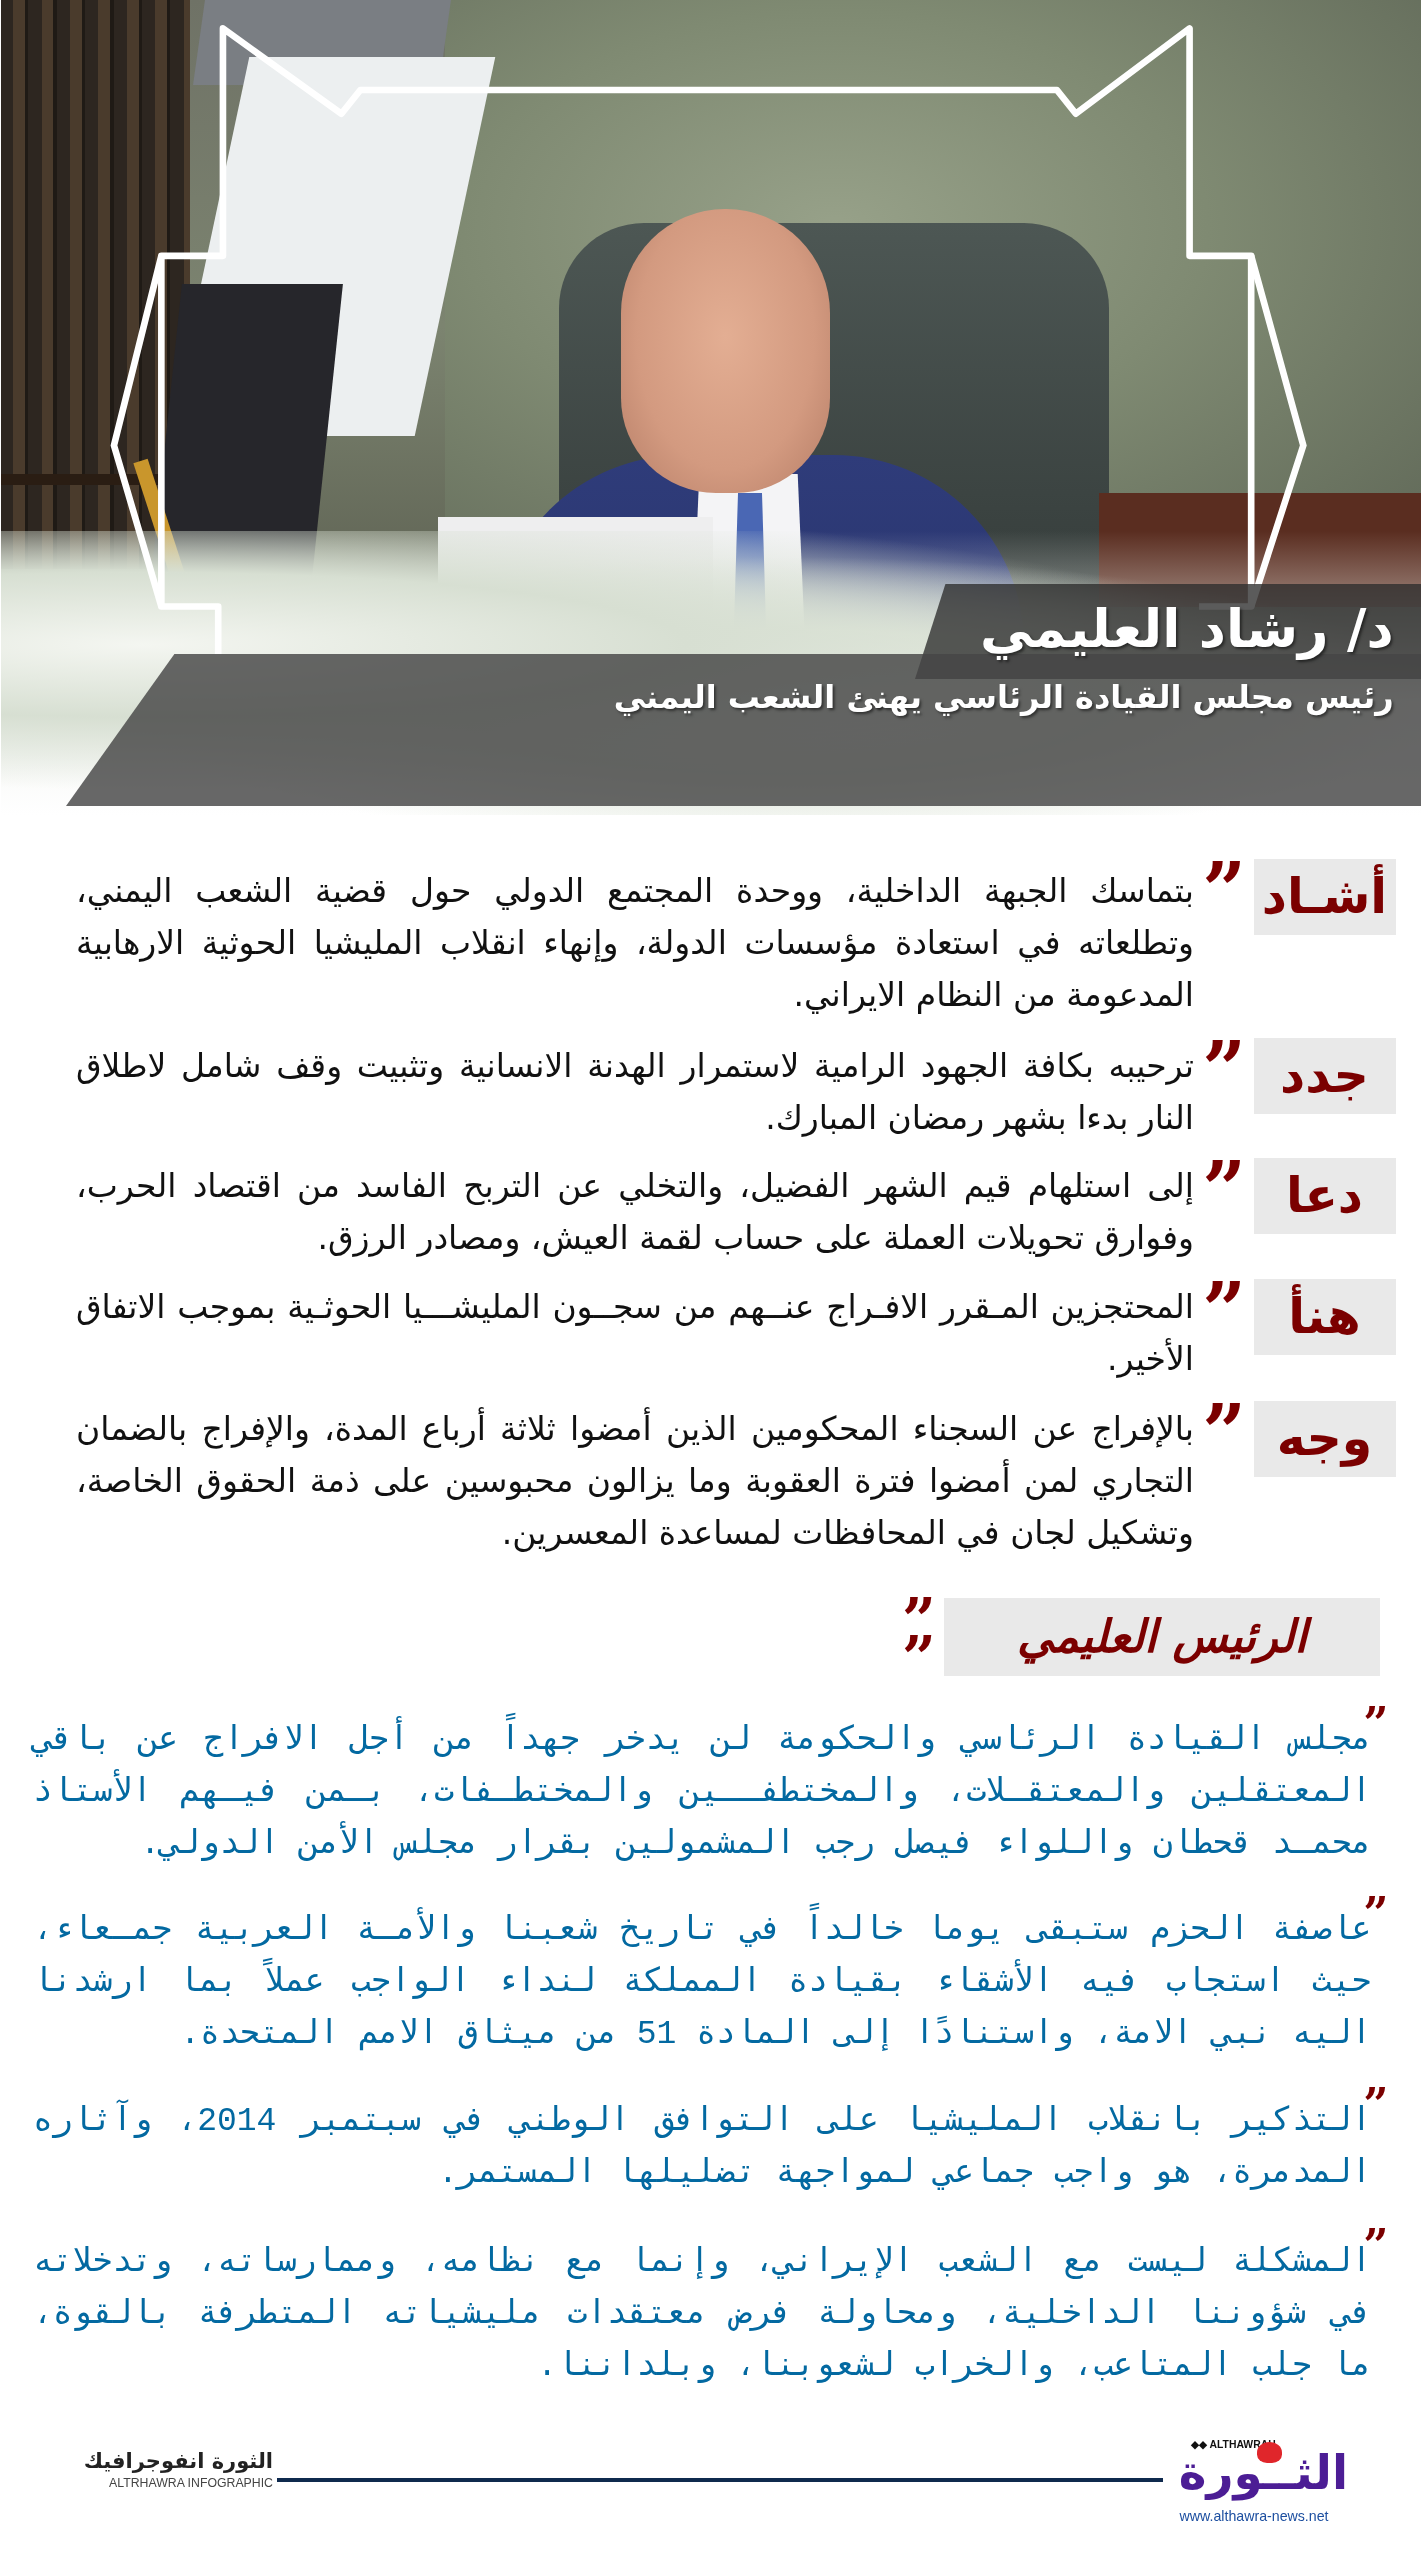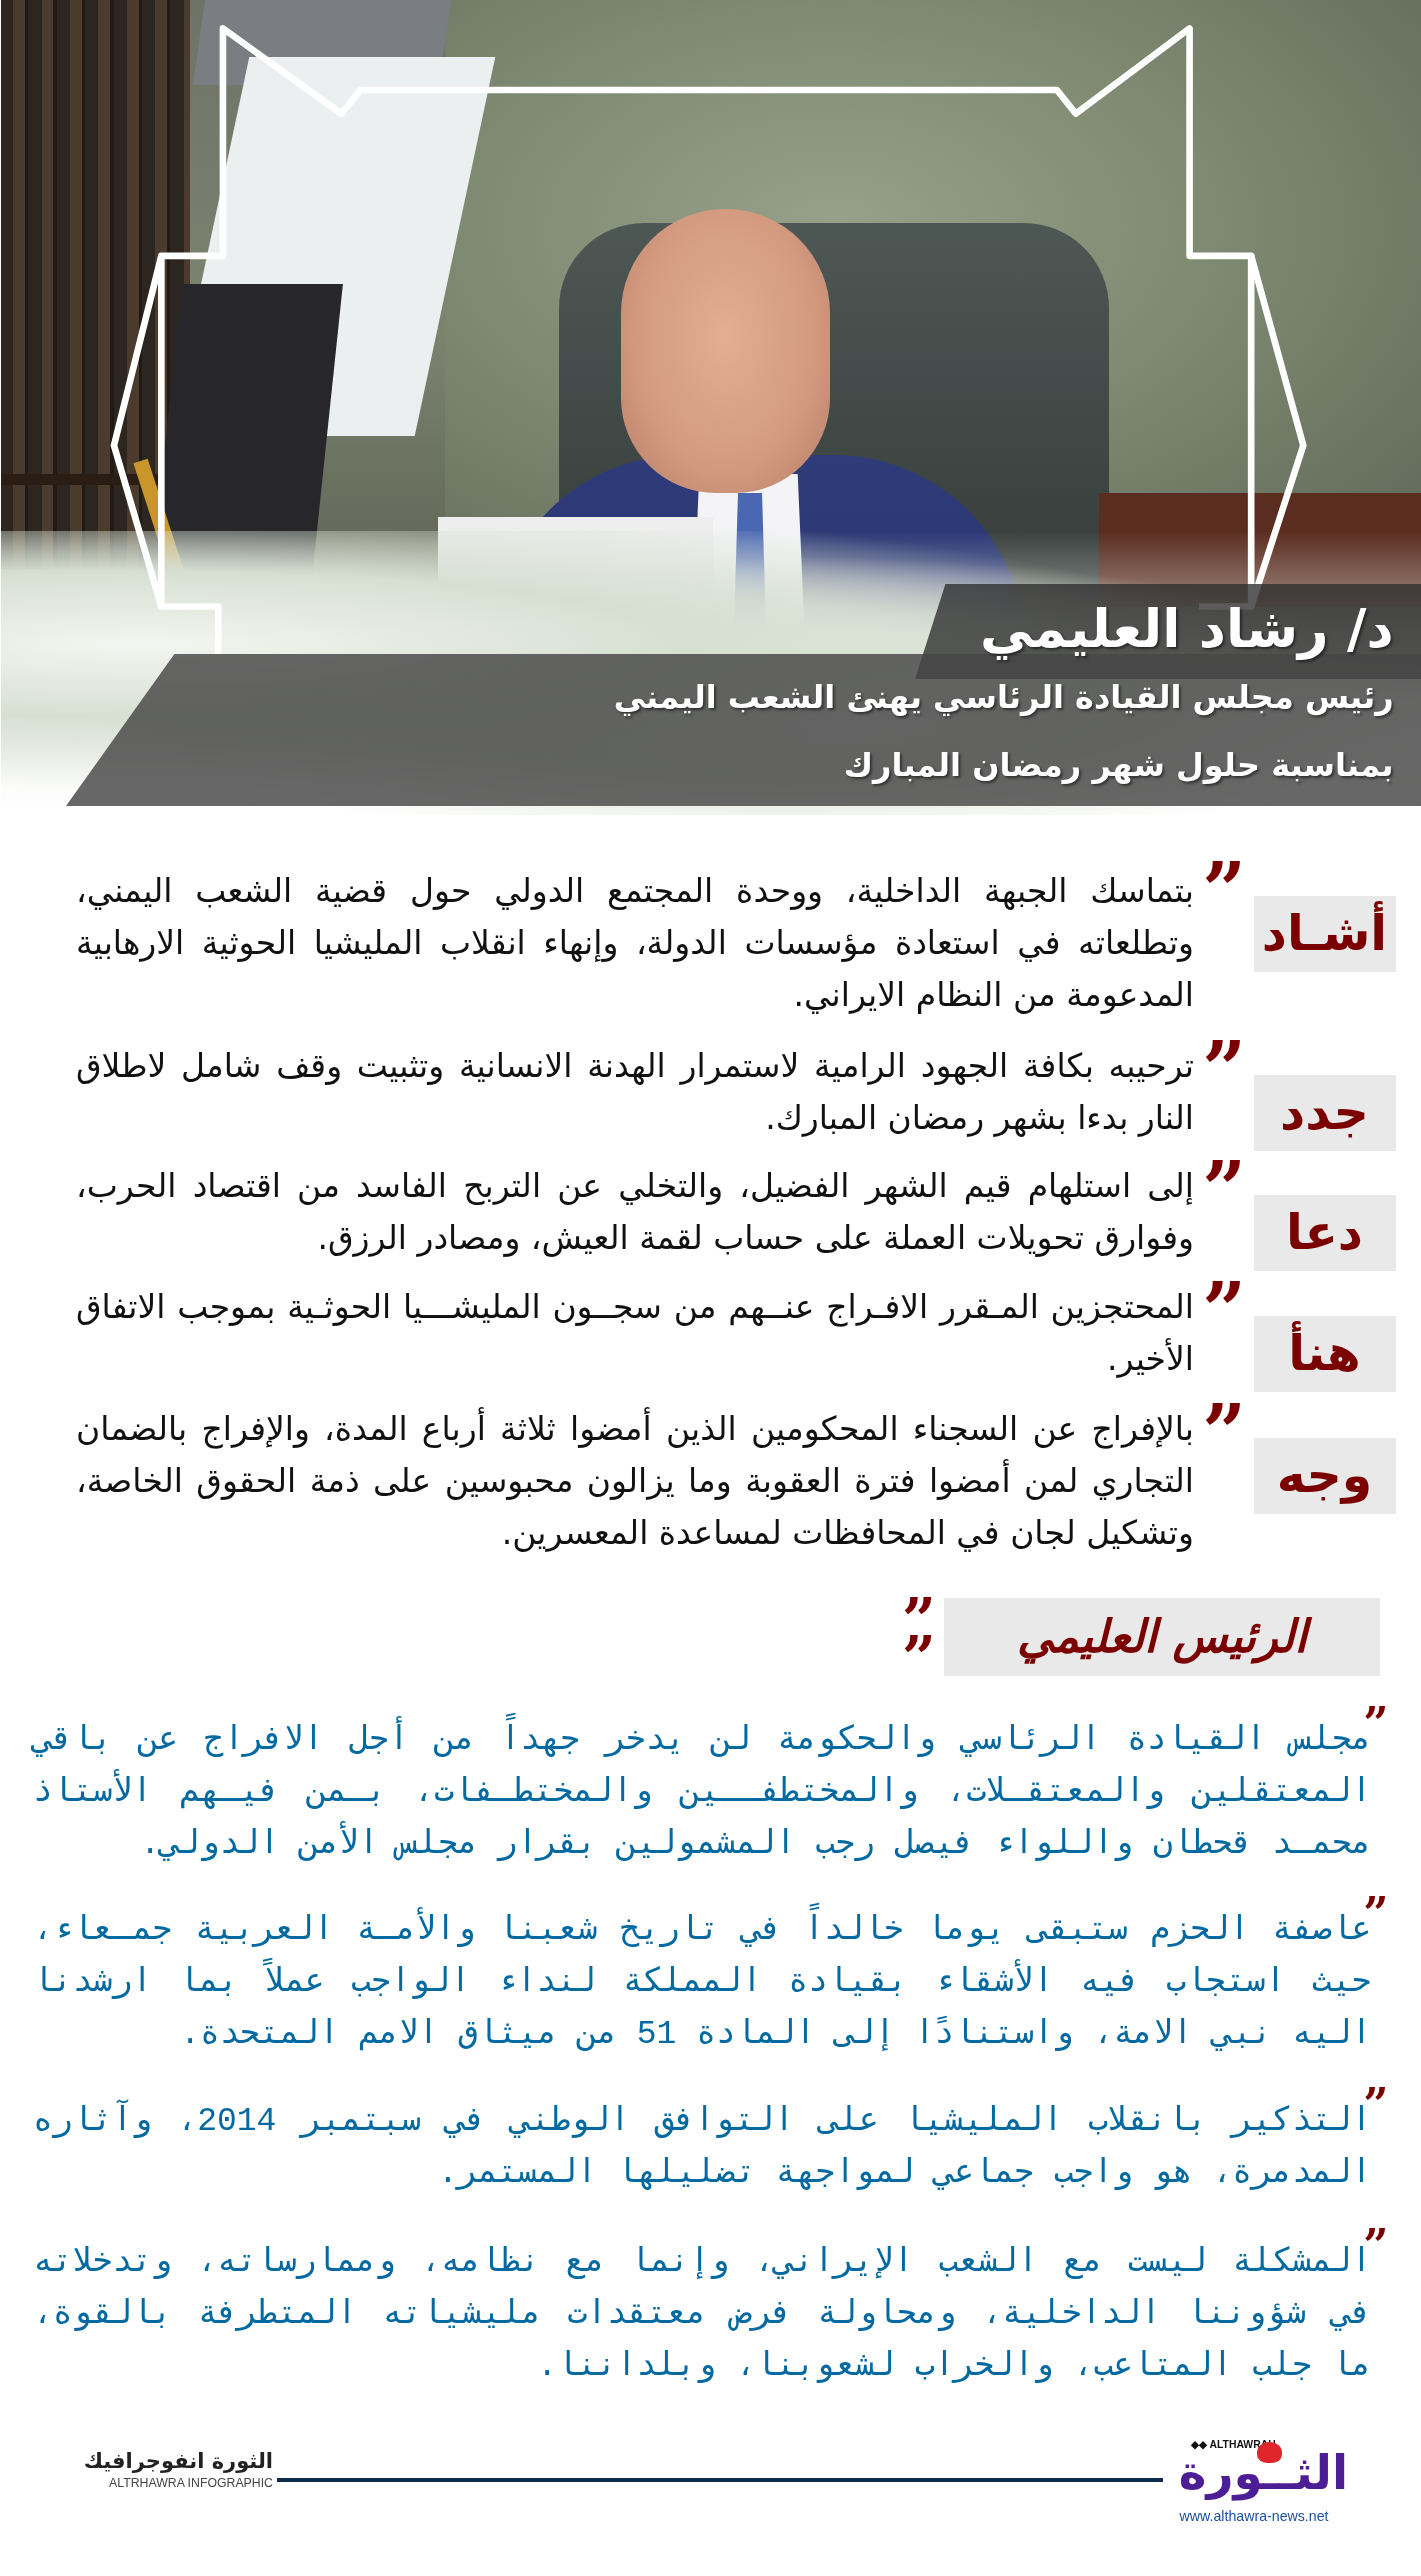--- a/index.html
+++ b/index.html
@@ -43,21 +43,21 @@
   .title-band { position: absolute; left: 66px; top: 654px; width: 1355px; height: 152px; background: rgba(70,70,70,0.82);
     clip-path: polygon(8% 0, 100% 0, 100% 100%, 0 100%); }
   .name-text { position: absolute; right: 28.4px; top: 586px; color: #ffffff; font-family: "DejaVu Sans", sans-serif;
     font-weight: bold; font-size: 53px; line-height: 85px; text-shadow: 1.9px 1.9px 2.8px rgba(0,0,0,0.5); }
   .title-text { position: absolute; right: 28.4px; top: 663px; width: 1232px; color: #ffffff; font-family: "DejaVu Sans", sans-serif;
     font-weight: bold; font-size: 32px; line-height: 68px; text-align: right; text-shadow: 1.9px 1.9px 2.8px rgba(0,0,0,0.5); }
 
   
   .kw { position: absolute; right: 0; width: 1422px; }
   .kw-label { position: absolute; right: 26.5px; width: 142px; height: 76px; background: #e9e9e9; color: #7b0000;
-    font-family: "DejaVu Sans", sans-serif; font-weight: bold; font-size: 49px; line-height: 76px; text-align: center; margin-top: 37px; }
+    font-family: "DejaVu Sans", sans-serif; font-weight: bold; font-size: 49px; line-height: 76px; text-align: center; }
   .kw-quote { position: absolute; right: 176px; color: #7b0000; font-family: "DejaVu Serif", serif; font-weight: bold;
     font-size: 76px; line-height: 76px; }
   .kw-text { position: absolute; right: 228px; width: 1118px; color: #111111; font-family: "DejaVu Sans", sans-serif;
     font-size: 33px; line-height: 52px; text-align: justify; text-align-last: right; }
 
   
   .pres-header { position: absolute; right: 42px; top: 1598px; width: 436px; height: 78px; background: #e9e9e9;
     color: #7b0000; font-family: "DejaVu Sans", sans-serif; font-weight: bold; font-size: 45px; line-height: 78px; text-align: center; font-style: italic; }
   .pres-quote-icon { position: absolute; left: 900px; top: 1602px; width: 38px; height: 85px; color: #7b0000;
     font-family: "DejaVu Serif", serif; font-weight: bold; font-size: 59px; line-height: 38px; text-align: center; }
@@ -106,21 +106,20 @@
     <polyline points="170,270 120,470 170,640" fill="none" stroke="#ffffff" stroke-width="7"></polyline>
     <polyline points="1320,270 1375,470 1320,640" fill="none" stroke="#ffffff" stroke-width="7"></polyline>
   </svg>
 </div>
 
 <div class="name-band"></div>
 <div class="title-band"></div>
 <div class="name-text">د/ رشاد العليمي</div>
 <div class="title-text">
   <div>رئيس مجلس القيادة الرئاسي يهنئ الشعب اليمني</div>
-  <div>بمناسبة حلول شهر رمضان المبارك</div>
 </div>
 
 <div class="kw" style="top:859px;">
   <div class="kw-label">أشـاد</div>
   <div class="kw-quote" style="top:-5.7px;">”</div>
   <div class="kw-text" style="top:5.7px;">بتماسك الجبهة الداخلية، ووحدة المجتمع الدولي حول قضية الشعب اليمني، وتطلعاته في استعادة مؤسسات الدولة، وإنهاء انقلاب المليشيا الحوثية الارهابية المدعومة من النظام الايراني.</div>
 </div>
 
 <div class="kw" style="top:1038px;">
   <div class="kw-label">جدد</div>

